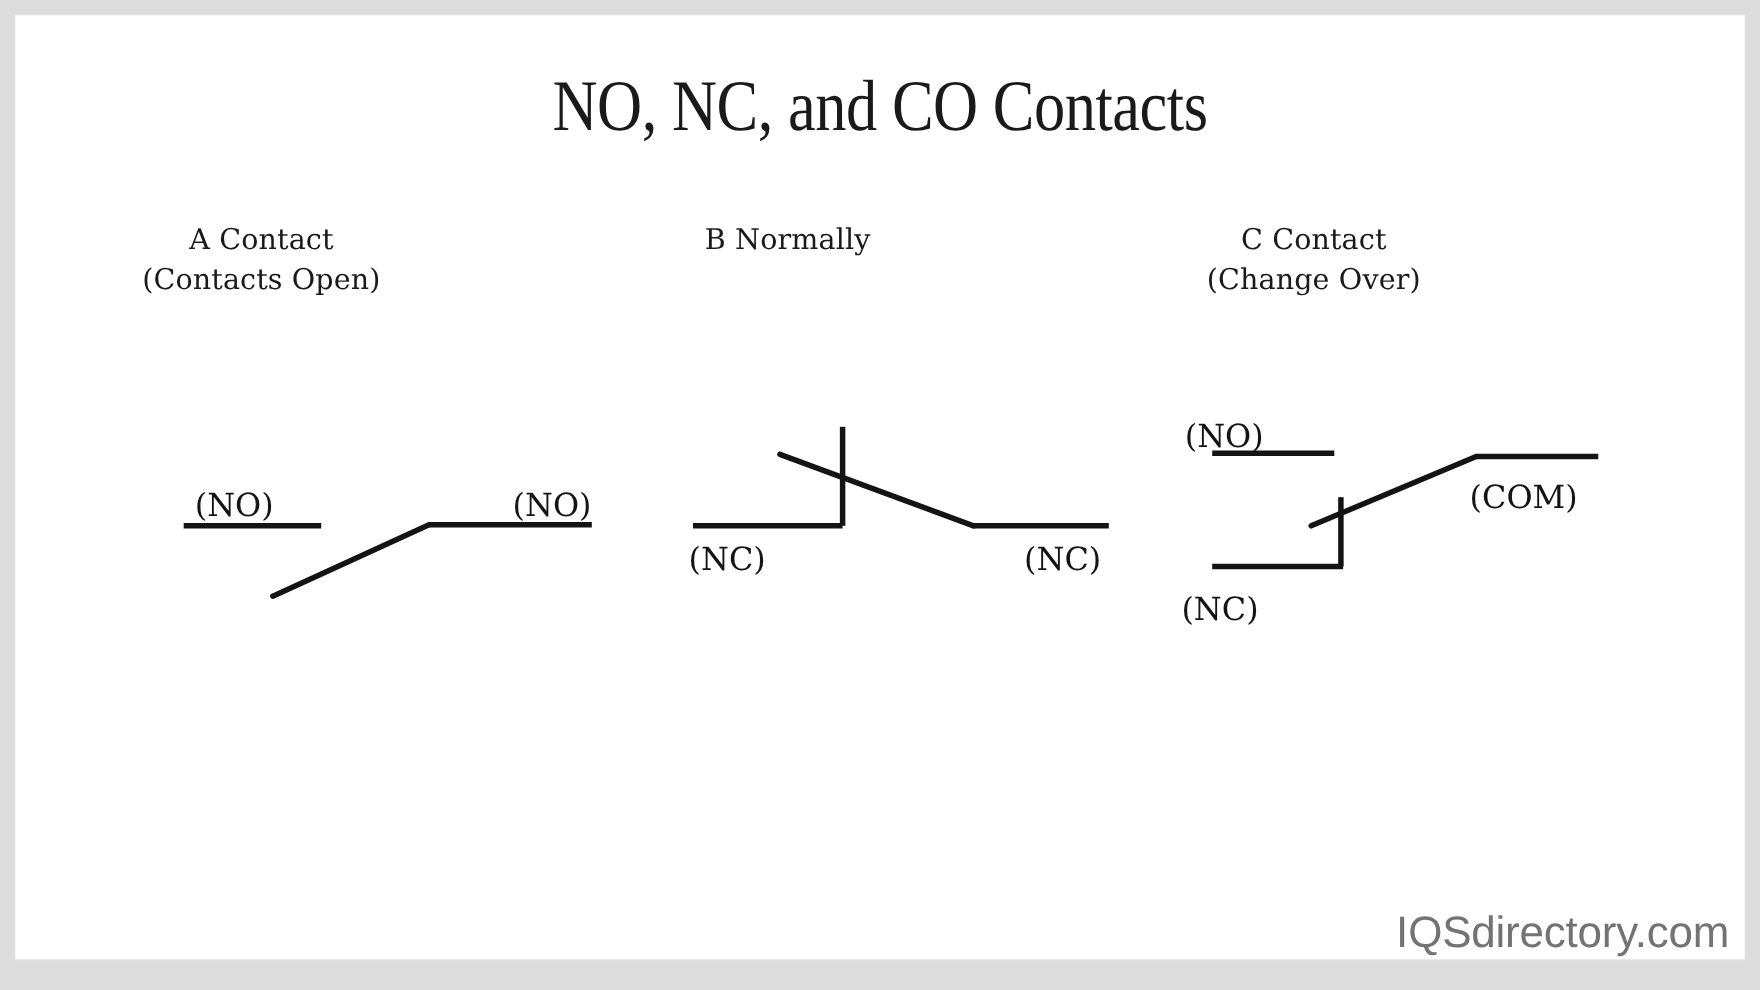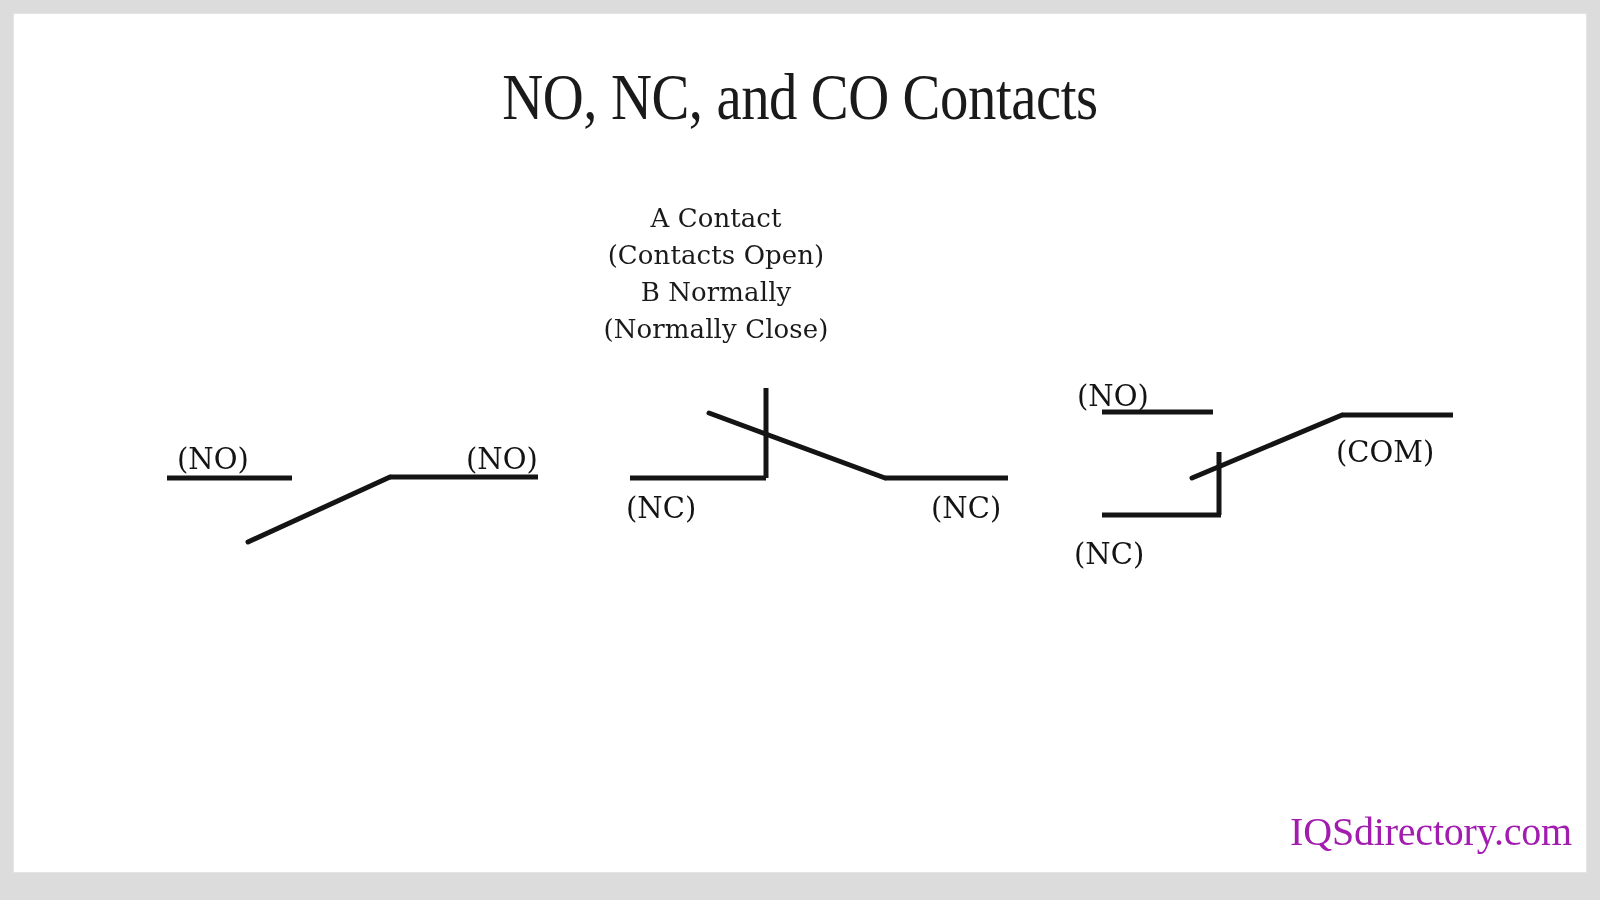--- a/index.html
+++ b/index.html
@@ -46,21 +46,21 @@
     transform: scaleX(0.86);
     transform-origin: 50% 50%;
     white-space: nowrap;
   }
   .columns {
     position: absolute;
     left: 0;
     top: 186px;
     width: 1404px;
     display: flex;
-    flex-direction: column;
+    gap: 31px;
   }
   .column {
     flex: 1 1 0;
     text-align: center;
   }
   .col-heading {
     font-family: "DejaVu Serif", "Liberation Serif", serif;
     font-size: 26px;
     line-height: 37px;
     color: #1a1a1a;
@@ -80,25 +80,25 @@
     display: block;
   }
   .sym-label {
     font-family: "DejaVu Serif", "Liberation Serif", serif;
     font-size: 29px;
     fill: #141414;
   }
   .watermark {
     position: absolute;
     right: 14px;
-    bottom: 16px;
-    font-family: Liberation Serif, serif;
+    bottom: 0;
+    font-family: Liberation Sans, sans-serif;
     font-size: 40px;
     line-height: 48px;
-    color: #a21caf;
+    color: #737373;
     letter-spacing: -0.2px;
     white-space: nowrap;
   }
 </style>
 </head>
 <body>
 
 <div class="page-frame">
 
   <div class="canvas">
@@ -110,24 +110,29 @@
       <div class="column">
         <div class="col-heading">
           <span>A Contact</span>
           <span class="line2">(Contacts Open)</span>
         </div>
       </div>
 
       <div class="column">
         <div class="col-heading">
           <span>B Normally</span>
-          <span class="line2">(Normally Close)</span>
         </div>
       </div>
 
+      <div class="column">
+        <div class="col-heading">
+          <span>C Contact</span>
+          <span class="line2">(Change Over)</span>
+        </div>
+      </div>
 
     </div>
 
     <div class="symbol-layer">
       <svg width="1572" height="858" viewBox="0 0 1572 858" xmlns="http://www.w3.org/2000/svg">
 
         <g>
           <line stroke-linecap="butt" x1="153" y1="464" x2="278" y2="464" stroke="#141414" stroke-width="5"></line>
           <line stroke-linecap="round" x1="234" y1="528" x2="376" y2="463" stroke="#141414" stroke-width="5"></line>
           <line stroke-linecap="butt" x1="376" y1="463" x2="524" y2="463" stroke="#141414" stroke-width="5"></line>

